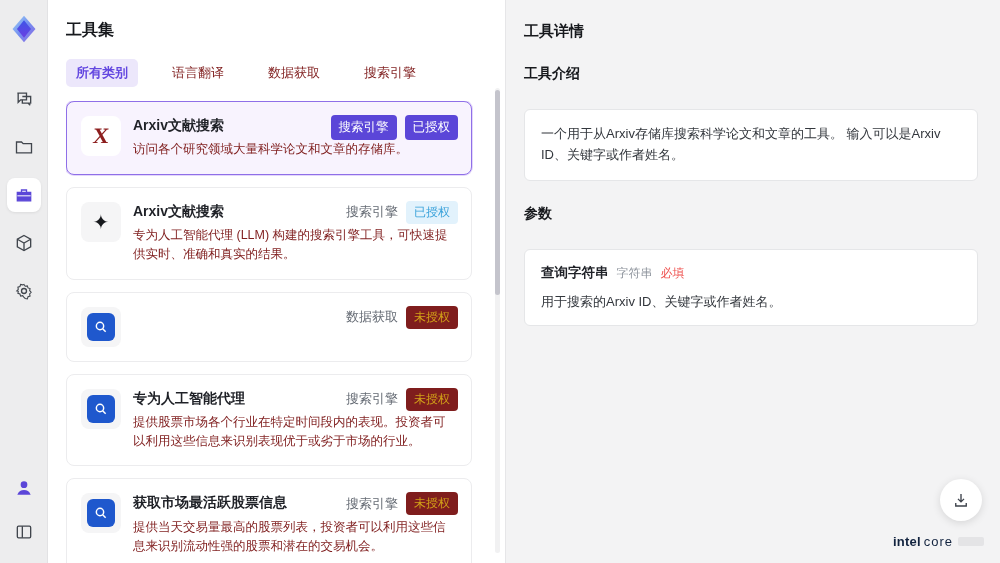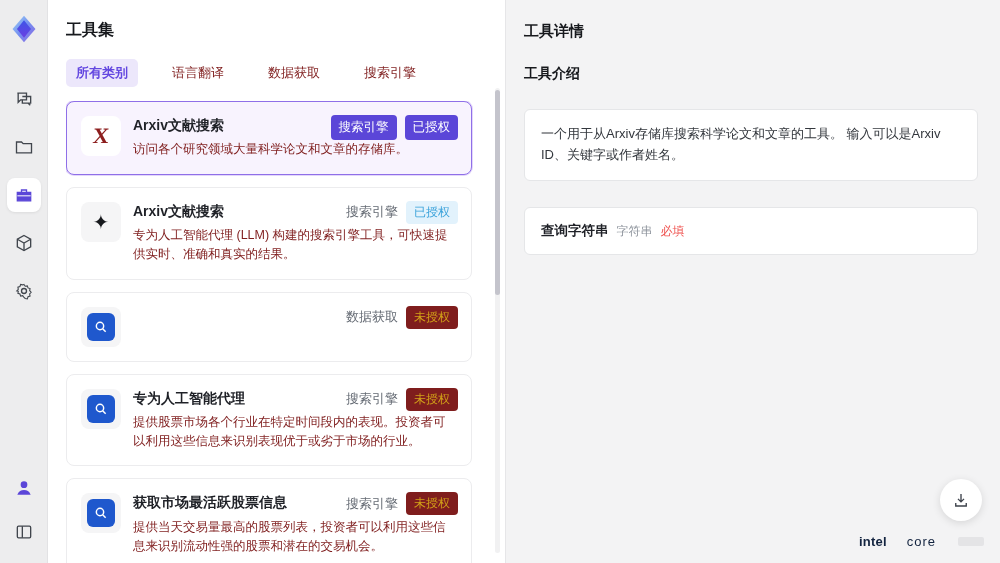--- a/index.html
+++ b/index.html
@@ -50,21 +50,21 @@
   .intro-text { font-size:13px; color:#33373d; line-height:1.6; }
   .param-line { display:flex; align-items:flex-end; gap:8px; }
   .param-name { font-size:13.5px; font-weight:bold; color:#1f2127; }
   .param-type { font-size:12px; color:#8a9099; }
   .param-req { font-size:12px; color:#ef5350; }
   .param-desc { font-size:13px; color:#33373d; margin-top:10px; line-height:1.5; }
 
   
   .fab { position:absolute; right:18px; bottom:42px; width:42px; height:42px; border-radius:50%; background:#ffffff; box-shadow:0 2px 8px rgba(0,0,0,.12); display:flex; align-items:center; justify-content:center; cursor:pointer; }
   .fab svg { width:18px; height:18px; stroke:#3c414a; fill:none; stroke-width:1.8; }
-  .brand { position:absolute; right:16px; bottom:14px; font-size:13px; color:#12233f; display:flex; align-items:center; gap:20px; }
+  .brand { position:absolute; right:16px; bottom:14px; font-size:13px; color:#12233f; display:flex; align-items:center; gap:3px; }
   .brand .b1 { font-weight:bold; letter-spacing:.2px; }
   .brand .b2 { font-weight:normal; letter-spacing:1px; }
   .brand .b3 { display:inline-block; width:26px; height:9px; background:#e4e4e6; border-radius:2px; margin-left:2px; }
 
   
   .glyph-arxiv { font-size:22px; font-weight:bold; color:#8c1d1d; font-family:"Liberation Serif", serif; transform:skewX(-6deg); }
   .glyph-spark { font-size:20px; color:#17191d; }
   .blue-sq { width:28px; height:28px; background:#1f58cd; border-radius:6px; display:flex; align-items:center; justify-content:center; }
   .blue-sq svg { width:16px; height:16px; stroke:#ffffff; fill:none; stroke-width:2.2; }
 </style>
@@ -238,26 +238,28 @@
 </div>
 
 <div class="details">
   <div class="details-title">工具详情</div>
 
   <div class="section-h">工具介绍</div>
   <div class="d-card">
     <div class="intro-text">一个用于从Arxiv存储库搜索科学论文和文章的工具。 输入可以是Arxiv ID、关键字或作者姓名。</div>
   </div>
 
+  <div class="section-h">参数</div>
   <div class="d-card">
     <div class="param-line">
       <span class="param-name">查询字符串</span>
       <span class="param-type">字符串</span>
       <span class="param-req">必填</span>
     </div>
+    <div class="param-desc">用于搜索的Arxiv ID、关键字或作者姓名。</div>
   </div>
 </div>
 
 <div class="fab">
   <svg viewBox="0 0 24 24">
     <path d="M12 4v10M8 10.5l4 4 4-4"></path>
       <path d="M5 16v4h14v-4"></path>
   </svg>
 </div>
 <div class="brand">

